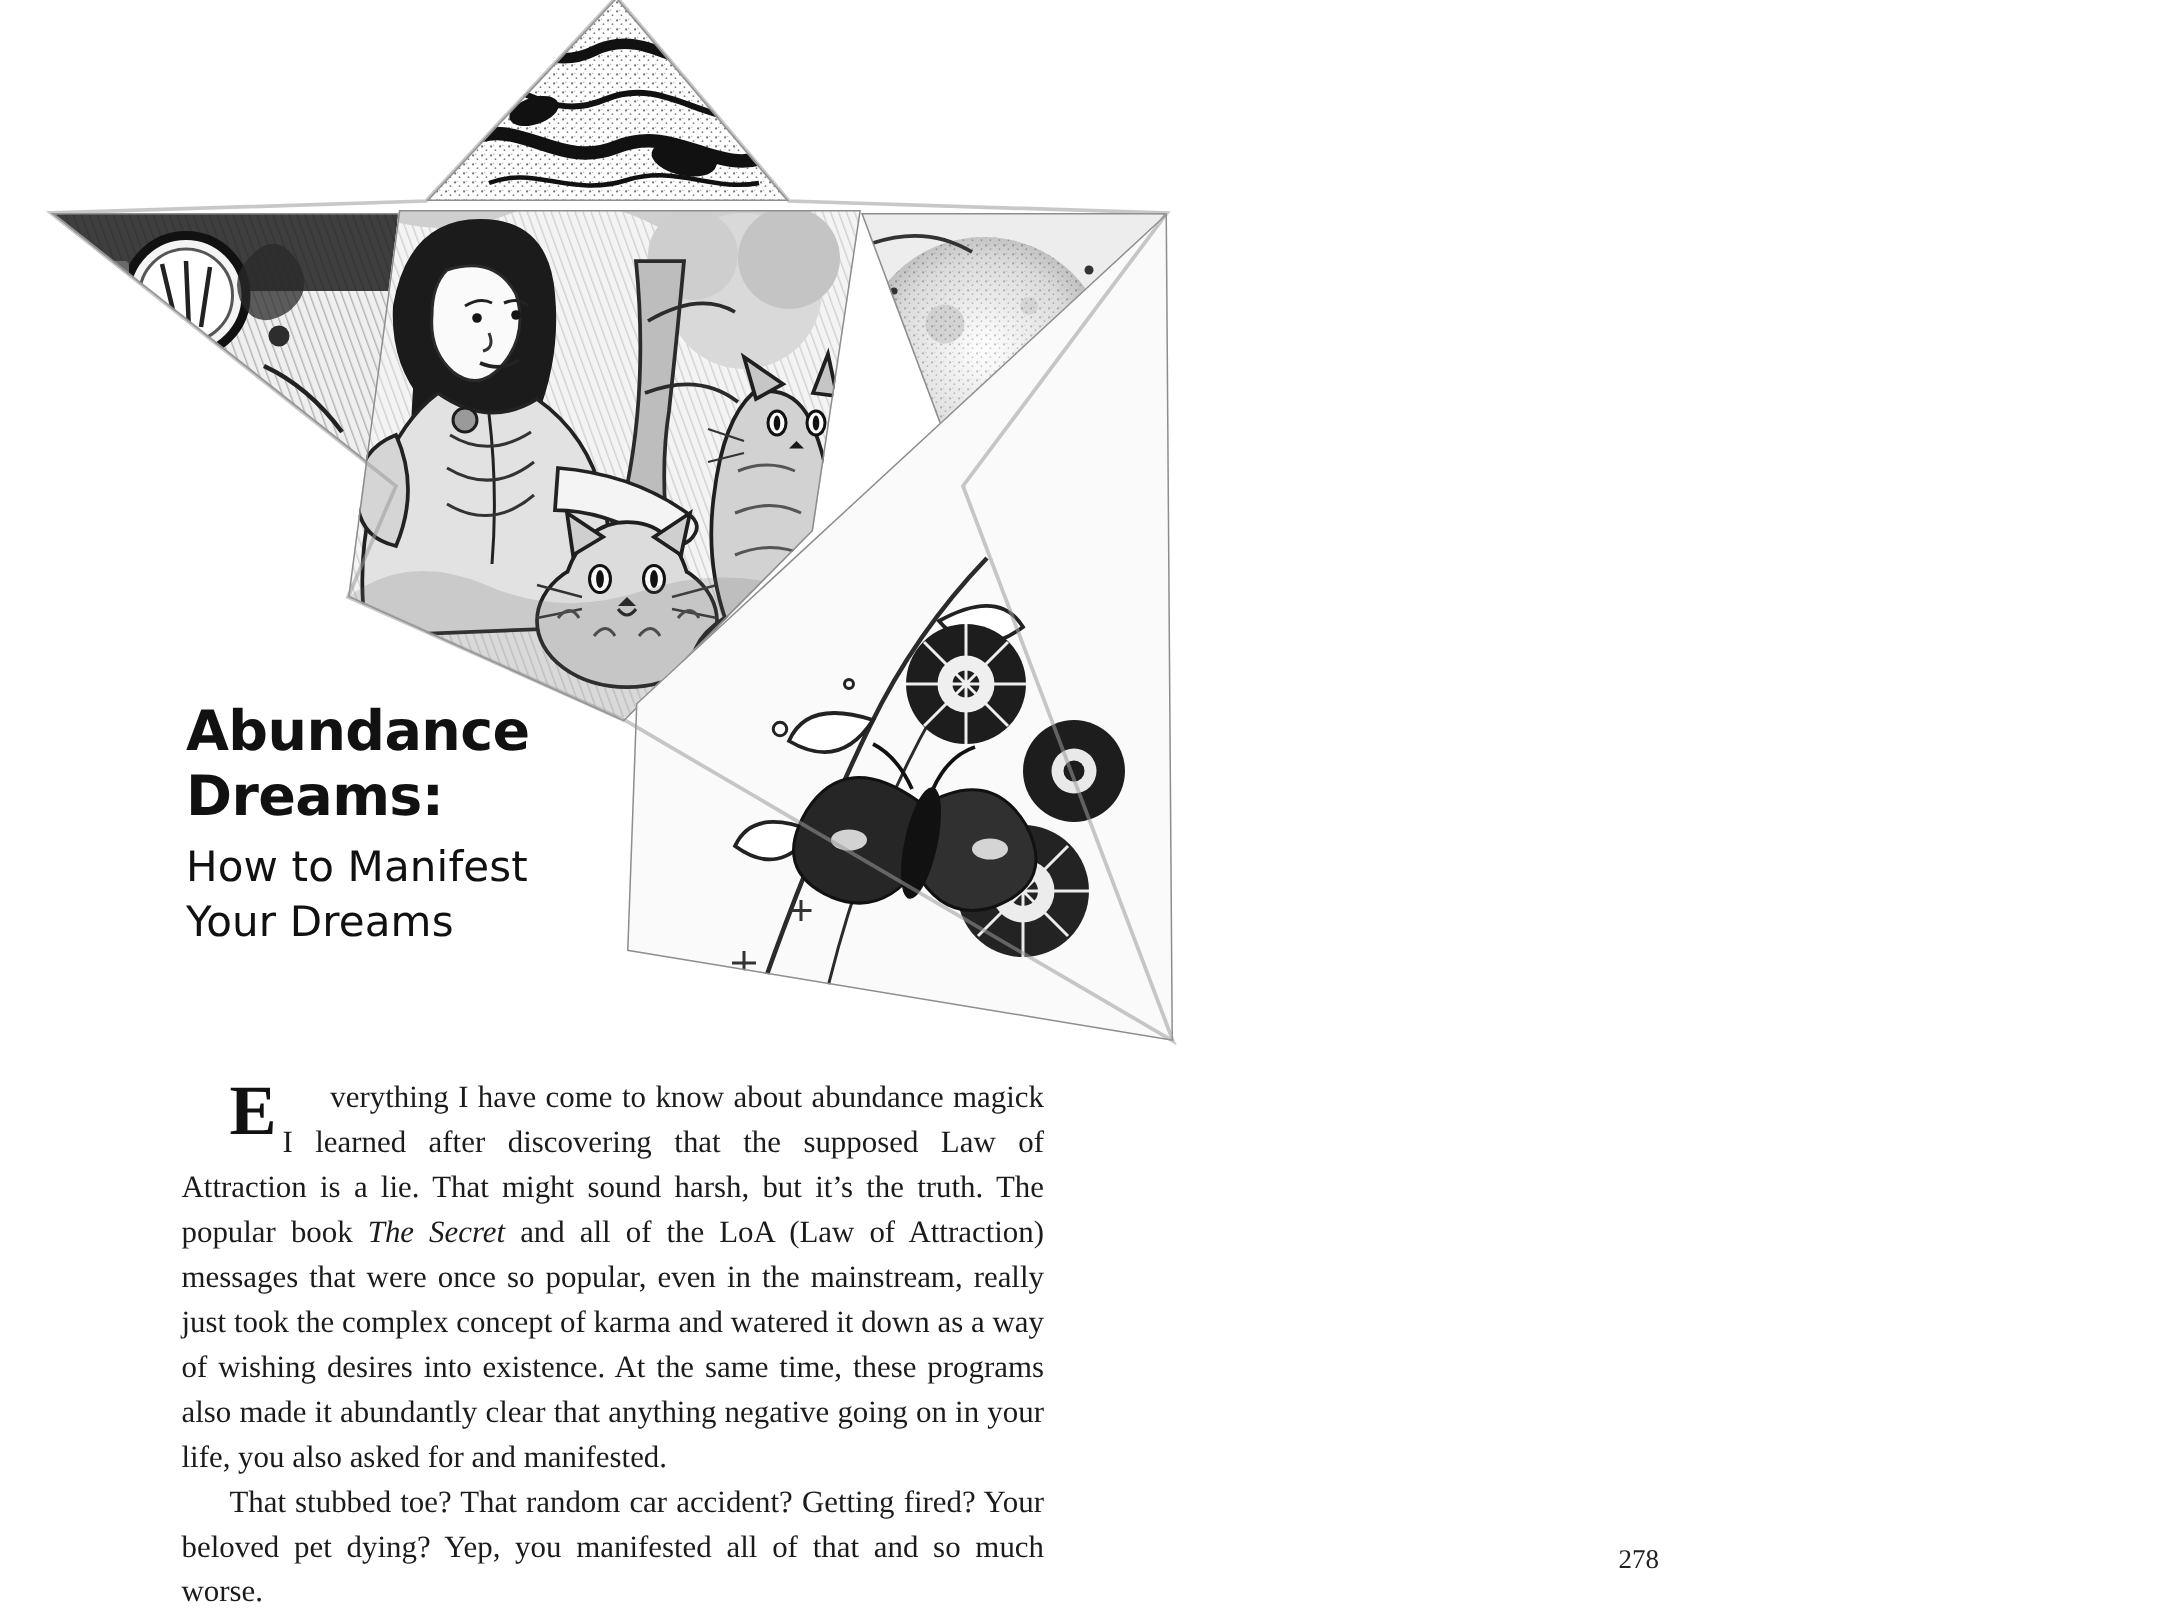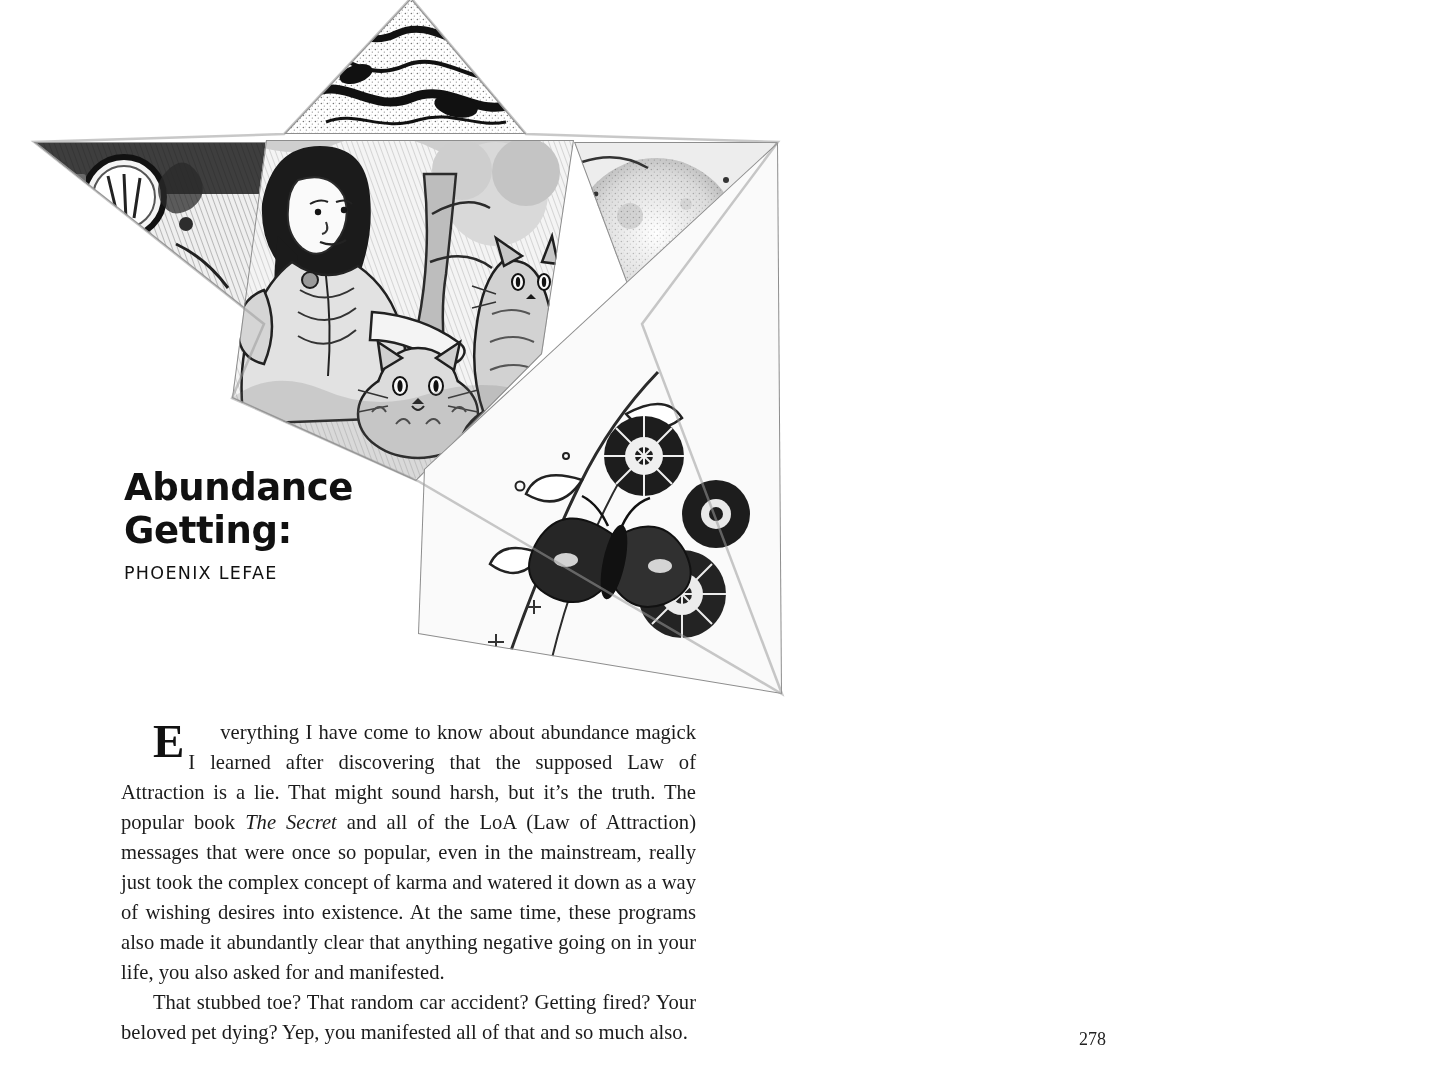--- a/index.html
+++ b/index.html
@@ -348,30 +348,33 @@
           <polygon points="398,475 752,148 756,700 392,640" fill="none" stroke="#8d8d8d" stroke-width="2"></polygon>
         </g>
 
         <polygon points="385,4 500,140 752,148 616,330 756,700 392,487 206,404 238,330 8,148 258,140" fill="none" stroke="#9a9a9a" stroke-width="2.5" opacity="0.55"></polygon>
       </svg>
     </div>
 
     <div class="title-block">
       <h1 class="chapter-title">
         <span>Abundance</span><br>
-        <span>Getting:</span>
+        <span>Dreams:</span>
       </h1>
-      <p class="chapter-author">PHOENIX LEFAE</p>
+      <p class="chapter-subtitle">
+        <span>How to Manifest</span><br>
+        <span>Your Dreams</span>
+      </p>
     </div>
 
     <div class="body-col col-left">
       <p class="dropcap-para">
         <span class="dropcap">E</span><span>verything I have come to know about abundance magick I learned after discovering that the supposed Law of Attraction is a lie. That might sound harsh, but it’s the truth. The popular book </span><em>The Secret</em><span> and all of the LoA (Law of Attraction) messages that were once so popular, even in the mainstream, really just took the complex concept of karma and watered it down as a way of wishing desires into existence. At the same time, these programs also made it abundantly clear that anything negative going on in your life, you also asked for and manifested.</span>
       </p>
-      <p>That stubbed toe? That random car accident? Getting fired? Your beloved pet dying? Yep, you manifested all of that and so much also.</p>
+      <p>That stubbed toe? That random car accident? Getting fired? Your beloved pet dying? Yep, you manifested all of that and so much worse.</p>
     </div>
 
   </div>
 
   <div class="page page-right">
 
     <div class="folio folio-right">278</div>
   </div>
 
 </div>

